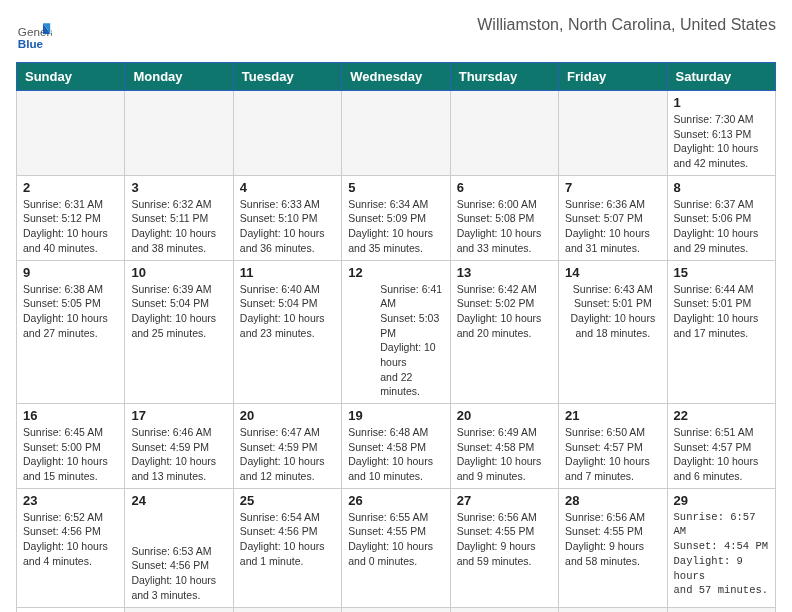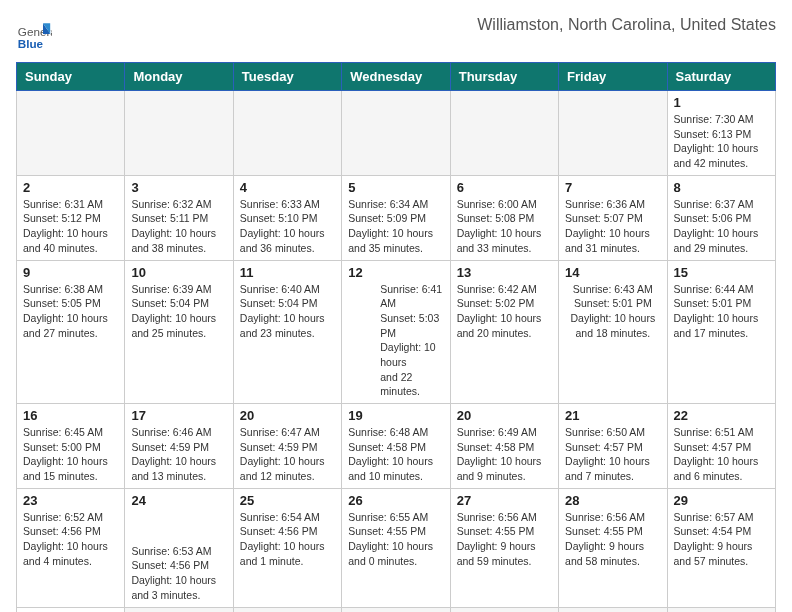--- a/index.html
+++ b/index.html
@@ -316,21 +316,21 @@
         </td>
         <td>
           <span class="day-number">28</span>
           <div class="day-info" style="white-space: pre-line;">Sunrise: 6:56 AM
 Sunset: 4:55 PM
 Daylight: 9 hours
 and 58 minutes.</div>
         </td>
         <td>
           <span class="day-number">29</span>
-          <div class="day-info" style="white-space: pre-line;">Sunrise: 6:57 AM
+          <div class="day-info" style="white-space: pre-line; font-family: Liberation Mono, monospace;">Sunrise: 6:57 AM
 Sunset: 4:54 PM
 Daylight: 9 hours
 and 57 minutes.</div>
         </td>
       </tr>
       <tr class="last-row">
         <td>
           <span class="day-number">30</span>
           <div class="day-info" style="white-space: pre-line; font-weight: bold;">Sunrise: 6:58 AM
 Sunset: 4:54 PM

